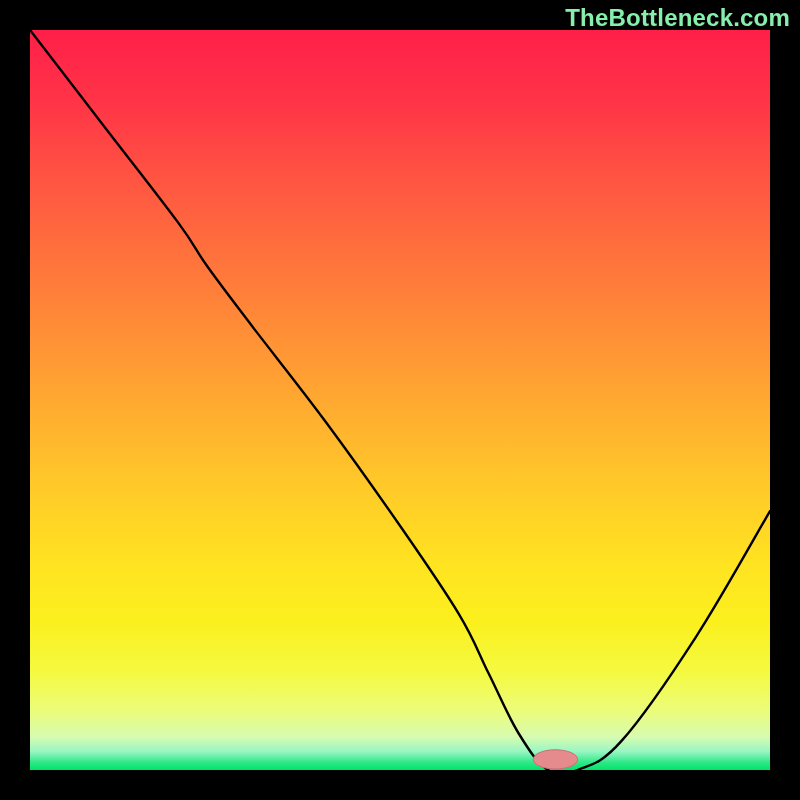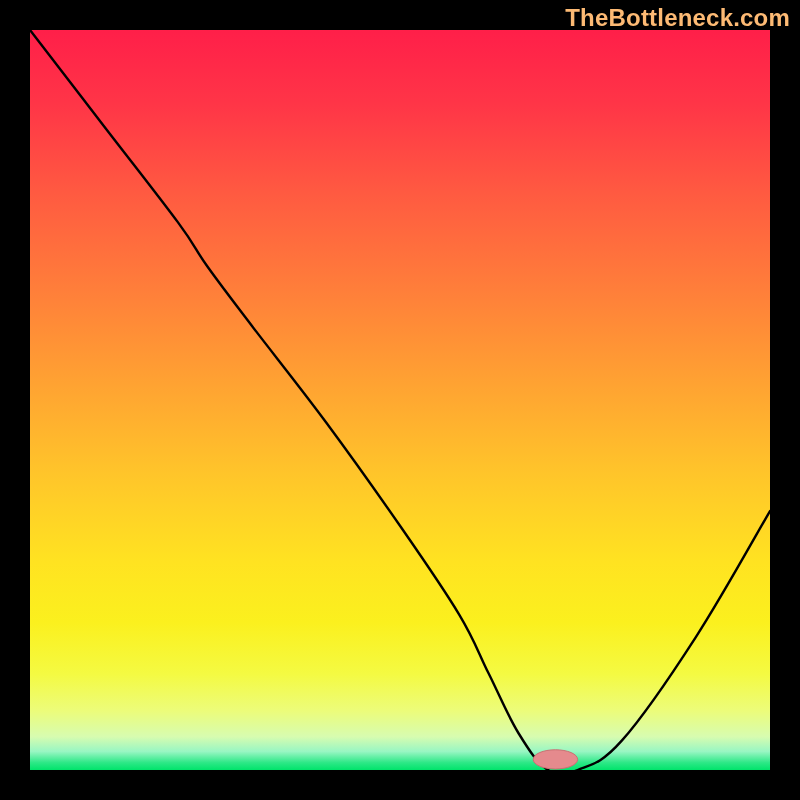--- a/index.html
+++ b/index.html
@@ -10,21 +10,21 @@
     height: 800px;
     background: #000;
   }
   .watermark {
     position: absolute;
     top: 4px;
     right: 10px;
     font-family: Arial, Helvetica, sans-serif;
     font-size: 24px;
     font-weight: 600;
-    color: #fdba74;
+    color: #86efac;
     letter-spacing: 0.2px;
     z-index: 10;
   }
   .plot-wrap {
     position: absolute;
     left: 30px;
     top: 30px;
     width: 740px;
     height: 740px;
   }

